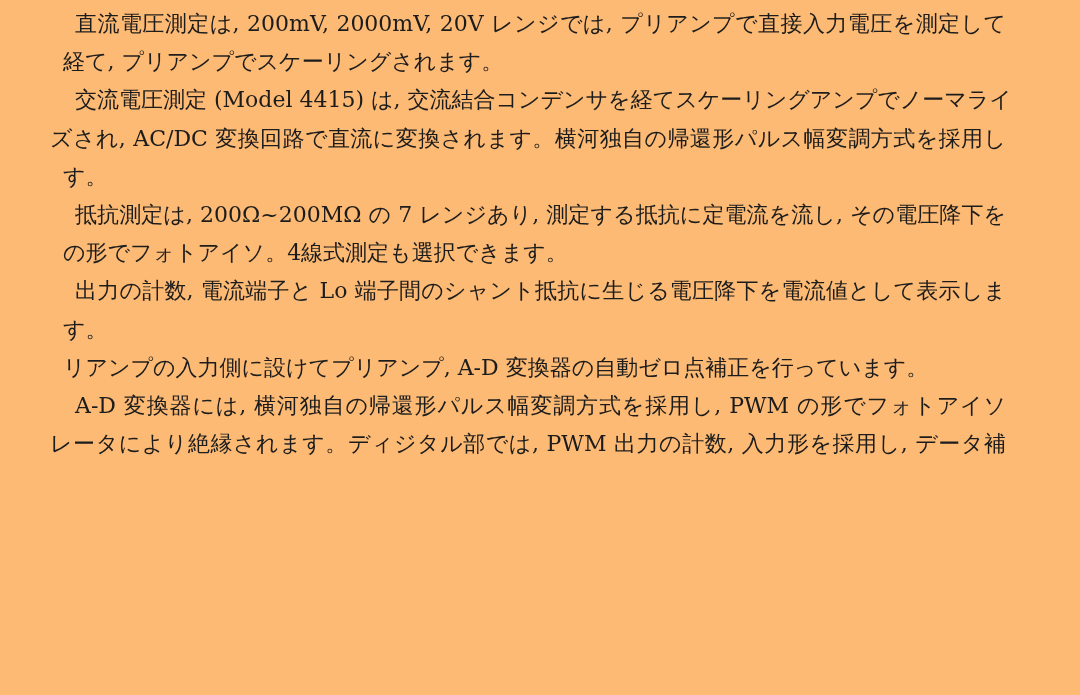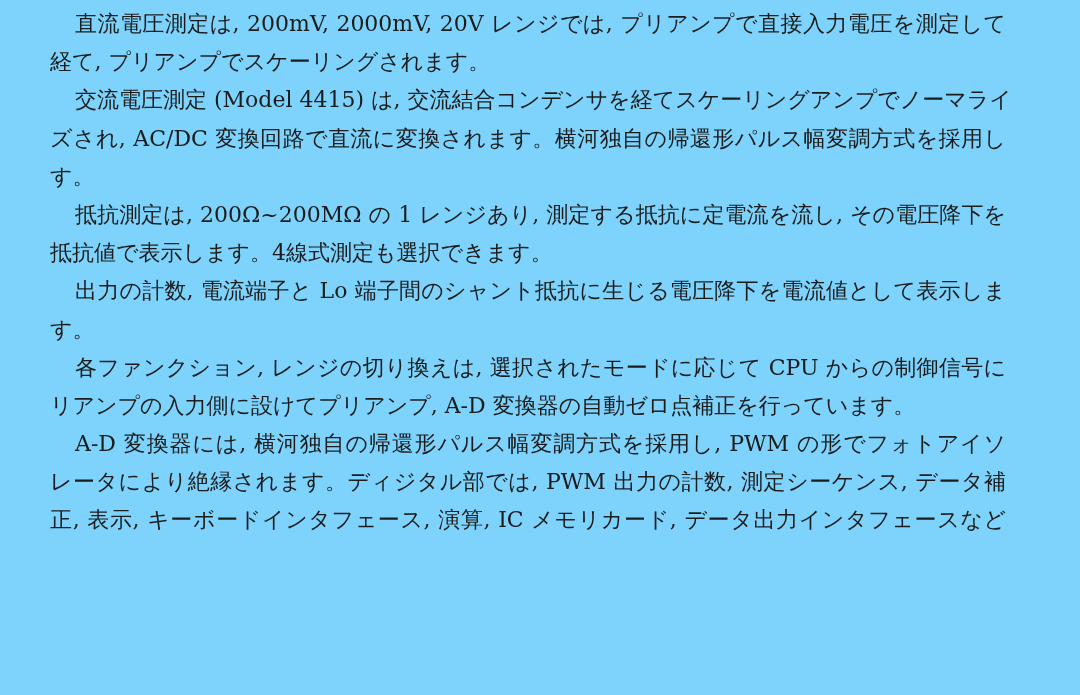--- a/index.html
+++ b/index.html
@@ -4,21 +4,21 @@
 <style>
   html, body {
     margin: 0;
     padding: 0;
     background: #ffffff;
   }
   .page {
     position: relative;
     width: 1080px;
     height: 695px;
-    background: #7dd3fc;
+    background: #fdba74;
     overflow: hidden;
   }
   .text-block {
     position: absolute;
     left: 50px;
     top: 5px;
     width: 956px;
   }
   .paragraph {
     margin: 0;
@@ -33,20 +33,21 @@
     color: #1c1c1c;
     font-family: "DejaVu Serif", "Liberation Serif", serif;
     white-space: nowrap;
     text-align: justify;
     text-align-last: justify;
     -webkit-font-smoothing: antialiased;
   }
   .line.last {
     text-align: left;
     text-align-last: left;
+    margin-left: 13px;
   }
   .line.indent {
     padding-left: 25px;
   }
 </style>
 </head>
 <body>
 
 <div class="page">
   <div class="text-block">
@@ -56,37 +57,35 @@
       <p class="line last">経て, プリアンプでスケーリングされます。</p>
     </div>
 
     <div class="paragraph">
       <p class="line indent">交流電圧測定 (Model 4415) は, 交流結合コンデンサを経てスケーリングアンプでノーマライ</p>
       <p class="line">ズされ, AC/DC 変換回路で直流に変換されます。横河独自の帰還形パルス幅変調方式を採用し</p>
       <p class="line last">す。</p>
     </div>
 
     <div class="paragraph">
-      <p class="line indent">抵抗測定は, 200Ω~200MΩ の 1 レンジあり, 測定する抵抗に定電流を流し, その電圧降下を</p>
-      <p class="line last">抵抗値で表示します。4線式測定も選択できます。</p>
+      <p class="line indent">抵抗測定は, 200Ω~200MΩ の 7 レンジあり, 測定する抵抗に定電流を流し, その電圧降下を</p>
+      <p class="line last">の形でフォトアイソ。4線式測定も選択できます。</p>
     </div>
 
     <div class="paragraph">
       <p class="line indent">出力の計数, 電流端子と Lo 端子間のシャント抵抗に生じる電圧降下を電流値として表示しま</p>
       <p class="line last">す。</p>
     </div>
 
     <div class="paragraph">
-      <p class="line indent">各ファンクション, レンジの切り換えは, 選択されたモードに応じて CPU からの制御信号に</p>
     </div>
 
     <div class="paragraph">
       <p class="line last">リアンプの入力側に設けてプリアンプ, A-D 変換器の自動ゼロ点補正を行っています。</p>
     </div>
 
     <div class="paragraph">
       <p class="line indent">A-D 変換器には, 横河独自の帰還形パルス幅変調方式を採用し, PWM の形でフォトアイソ</p>
-      <p class="line">レータにより絶縁されます。ディジタル部では, PWM 出力の計数, 測定シーケンス, データ補</p>
-      <p class="line">正, 表示, キーボードインタフェース, 演算, IC メモリカード, データ出力インタフェースなど</p>
+      <p class="line">レータにより絶縁されます。ディジタル部では, PWM 出力の計数, 入力形を採用し, データ補</p>
     </div>
 
   </div>
 </div>
 
 </body></html>

